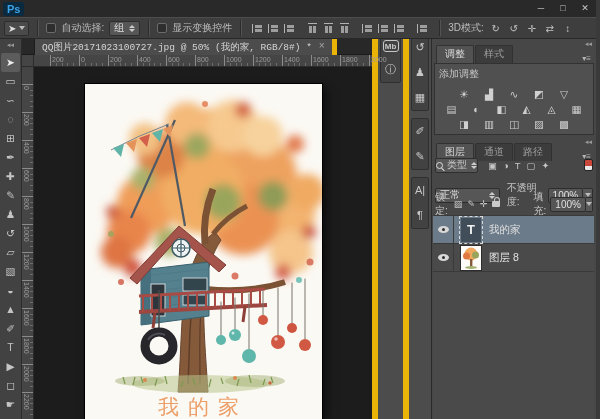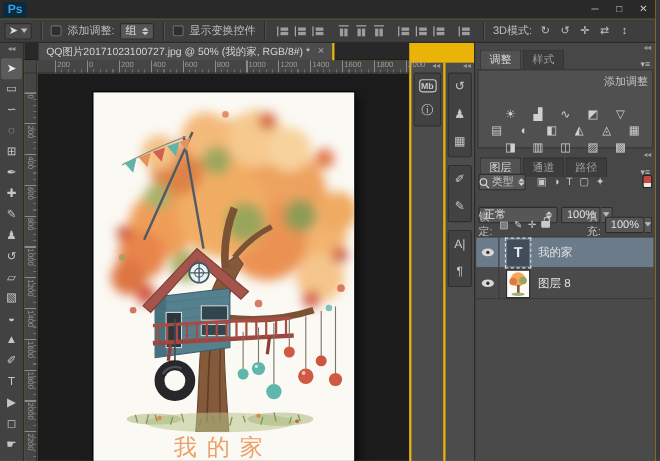--- a/index.html
+++ b/index.html
@@ -1,18 +1,18 @@
 <!DOCTYPE html>
 <html><head>
 <meta charset="utf-8">
 <style>
   html,body{margin:0;padding:0;background:#1a1a1a;}
   body{width:600px;height:419px;overflow:hidden;font-family:"Liberation Sans","DejaVu Sans",sans-serif;}
   *{box-sizing:border-box;}
-  #app{position:relative;width:600px;height:419px;background:#eab308;border-right:4px solid #3a3a3a;overflow:hidden;}
+  #app{position:relative;width:600px;height:419px;background:#701a75;border-right:4px solid #3a3a3a;overflow:hidden;}
 
   
   .menubar{position:absolute;left:0;top:0;width:100%;height:17px;background:#292929;display:flex;align-items:center;font-size:10px;color:#c4c4c4;z-index:9;}
   .ps-logo{background:#0c2a3f;color:#3ba3e8;font-weight:bold;font-size:11px;padding:1px 4px;margin:0 9px 0 3px;border-radius:2px;line-height:12px;}
   #menu-items{display:flex;align-items:center;height:100%;}
   .menu-item{padding:0 7px;line-height:17px;white-space:nowrap;}
   .win-controls{margin-left:auto;display:flex;height:100%;}
   .wbtn{width:22px;text-align:center;line-height:16px;color:#c9c9c9;font-size:9px;}
 
   
@@ -37,58 +37,58 @@
 
   
   .toolbar{position:absolute;left:0;top:39px;width:22px;bottom:0;background:#424242;border-right:1px solid #2c2c2c;z-index:7;}
   .tb-grip{position:absolute;top:2px;left:0;width:100%;text-align:center;color:#9a9a9a;font-size:7px;line-height:8px;}
   #tool-list{position:absolute;top:14px;left:1px;display:flex;flex-direction:column;align-items:center;}
   .tool{width:19px;height:19px;line-height:19px;text-align:center;font-size:10.5px;color:#c5c5c5;border-radius:2px;}
   .tool.sel{background:#5c5c5c;color:#eee;}
 
   
   .tabbar{position:absolute;left:22px;top:39px;width:350px;height:16px;background:#282828;border-bottom:1px solid #1b1b1b;z-index:6;}
-  .doctab{position:absolute;left:12px;top:0;height:16px;background:#4c4c4c;display:flex;align-items:center;padding:0 7px;gap:7px;border-right:2px solid #eab308;border-left:1px solid #1d1d1d;}
+  .doctab{position:absolute;left:12px;top:0;height:16px;background:#4c4c4c;display:flex;align-items:center;padding:0 7px;gap:7px;border-right:5px solid #eab308;border-left:1px solid #1d1d1d;font-family:Liberation Mono, monospace;}
   .dtitle{font-size:9.5px;color:#d4d4d4;white-space:nowrap;}
   .dclose{font-size:10px;color:#a7a7a7;line-height:10px;}
   .ruler-corner{position:absolute;left:22px;top:55px;width:12px;height:12px;background:#454545;border-right:1px solid #2b2b2b;border-bottom:1px solid #2b2b2b;z-index:6;}
   .ruler-h{position:absolute;left:34px;top:55px;width:338px;height:12px;z-index:6;border-bottom:1px solid #2b2b2b;
     background:
       repeating-linear-gradient(90deg,#8b8b8b 0 1px,transparent 1px 29px) 16px 0/100% 100% no-repeat,
       repeating-linear-gradient(90deg,#6d6d6d 0 1px,transparent 1px 5.8px) 16px 8px/100% 4px no-repeat,
       #454545;}
   .ruler-v{position:absolute;left:22px;top:67px;width:12px;bottom:0;z-index:6;border-right:1px solid #2b2b2b;
     background:
       repeating-linear-gradient(180deg,#8b8b8b 0 1px,transparent 1px 28px) 0 17px/100% 100% no-repeat,
       repeating-linear-gradient(180deg,#6d6d6d 0 1px,transparent 1px 5.6px) 8px 17px/4px 100% no-repeat,
       #454545;}
   .rlab{position:absolute;font-size:7px;color:#9c9c9c;top:1px;}
   .rlab.v{left:1px;top:auto;writing-mode:vertical-rl;}
   .pasteboard{position:absolute;left:34px;top:67px;width:338px;bottom:0;background:#1c1c1c;}
   .canvas{position:absolute;left:51px;top:17px;width:237px;height:335px;background:#fbf9f4;box-shadow:0 0 0 1px #000,4px 4px 9px rgba(0,0,0,.65);}
 
   
-  .dock{position:absolute;top:57px;bottom:0;background:#4c4c4c;border-left:2px solid #eab308;}
+  .dock{position:absolute;top:25px;bottom:0;background:#4c4c4c;border-left:6px solid #eab308;}
   #dock1{left:372px;width:31px;}
   #dock2{left:403px;width:28px;}
   .dock-head{height:8px;font-size:7px;color:#9a9a9a;text-align:right;padding-right:3px;line-height:8px;}
   .dock-group{margin:1px 2px 7px;background:#424242;border:1px solid #2f2f2f;border-radius:2px;display:flex;flex-direction:column;align-items:center;padding:5px 0;gap:10px;}
   .dock-ico{width:18px;height:15px;color:#c8c8c8;font-size:11px;text-align:center;line-height:15px;}
   .dock-ico.mb{font-size:8px;font-weight:bold;border:1px solid #c6c6c6;border-radius:3px;width:16px;height:12px;line-height:11px;}
 
   
   .panels{position:absolute;left:431px;top:39px;right:0;bottom:0;background:#474747;border-left:1px solid #2a2a2a;}
   .panel-strip{height:9px;font-size:7px;color:#9a9a9a;text-align:right;padding-right:4px;line-height:9px;}
   .ptabs{display:flex;align-items:flex-end;height:15px;font-size:10px;color:#9f9f9f;padding-left:4px;gap:1px;}
   .ptab{padding:1px 8px 2px;background:#3c3c3c;border:1px solid #313131;border-bottom:none;border-radius:2px 2px 0 0;white-space:nowrap;}
   .ptab.active{background:#525252;color:#dadada;}
   .pmenu{margin-left:auto;margin-right:5px;color:#b5b5b5;font-size:8px;}
   #adj-panel{position:absolute;left:0;top:0;right:0;height:98px;}
   .adj-body{position:absolute;left:2px;right:2px;top:24px;bottom:2px;background:#505050;border:1px solid #323232;padding:2px 4px;}
-  .adj-title{font-size:10px;color:#c3c3c3;margin:1px 0 17px;text-align:right;}
+  .adj-title{font-size:10px;color:#c3c3c3;margin:1px 0 7px;}
   .adj-row{display:flex;justify-content:center;gap:8px;margin:2px 0;}
   .adj-ico{width:17px;height:13px;font-size:10.5px;color:#d0d0d0;text-align:center;line-height:13px;}
   #layers-panel{position:absolute;left:0;top:98px;right:0;bottom:0;}
   .frow{position:absolute;top:20px;left:3px;right:3px;height:16px;display:flex;align-items:center;gap:4px;font-size:10px;color:#c6c6c6;}
   .search-dd{display:flex;align-items:center;background:#585858;border:1px solid #2f2f2f;border-radius:2px;height:15px;padding:0 0;gap:4px;text-align:right;}
   .mag{width:7px;height:7px;border:1px solid #ddd;border-radius:50%;position:relative;flex:none;}
   .mag::after{content:'';position:absolute;width:4px;height:1px;background:#ddd;transform:rotate(45deg);left:4px;top:6px;}
   #filter-icons{display:flex;gap:6px;margin-left:6px;}
   .f-ico{font-size:9.5px;color:#c6c6c6;}
   .toggle{margin-left:auto;width:9px;height:12px;background:linear-gradient(#c8473a 0 6px,#e8e8e8 6px);border:1px solid #232323;border-radius:2px;}
@@ -128,21 +128,21 @@
       </div>
   </div>
 
   <div class="optionsbar">
     <span class="tool-preview">
       <span>➤</span>
       <span class="caret"></span>
     </span>
     <span class="vsep"></span>
     <span class="chk"></span>
-    <span>添加调整:</span>
+    <span>自动选择:</span>
     <span class="dd">
       <span>组</span>
       <span class="spin">
           <i class="up"></i>
           <i class="dn"></i>
         </span>
     </span>
     <span class="vsep"></span>
     <span class="chk"></span>
     <span>显示变换控件</span>
@@ -450,20 +450,21 @@
         <span class="toggle"></span>
       </div>
       <div class="brow">
         <span class="dd blend">
           <span>正常</span>
           <span class="spin">
               <i class="up"></i>
               <i class="dn"></i>
             </span>
         </span>
+        <span style="margin-left:4px">不透明度:</span>
         <span class="dd val">100%</span>
         <span class="dd-btn">
             <span class="caret"></span>
           </span>
       </div>
       <div class="krow">
         <span>锁定:</span>
         <span id="lock-icons">
             <span class="lk-ico">▨</span>
             <span class="lk-ico">✎</span>

